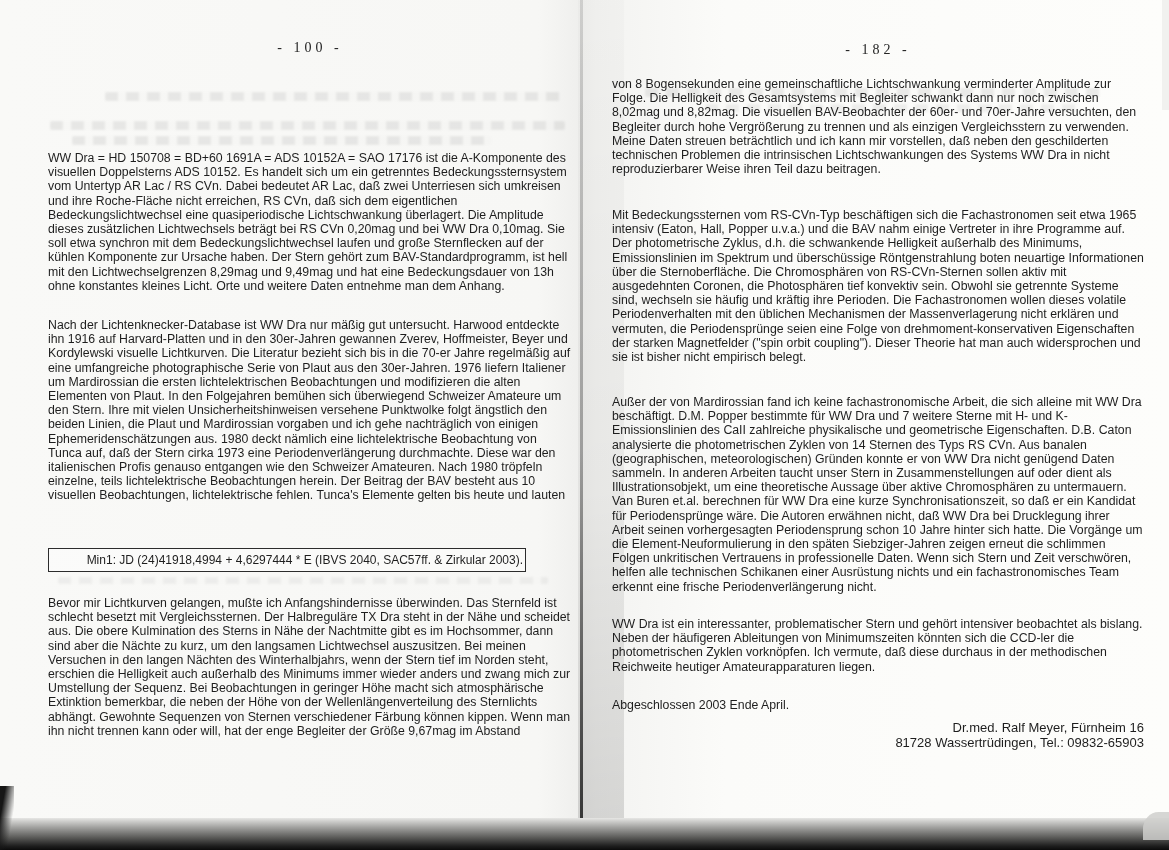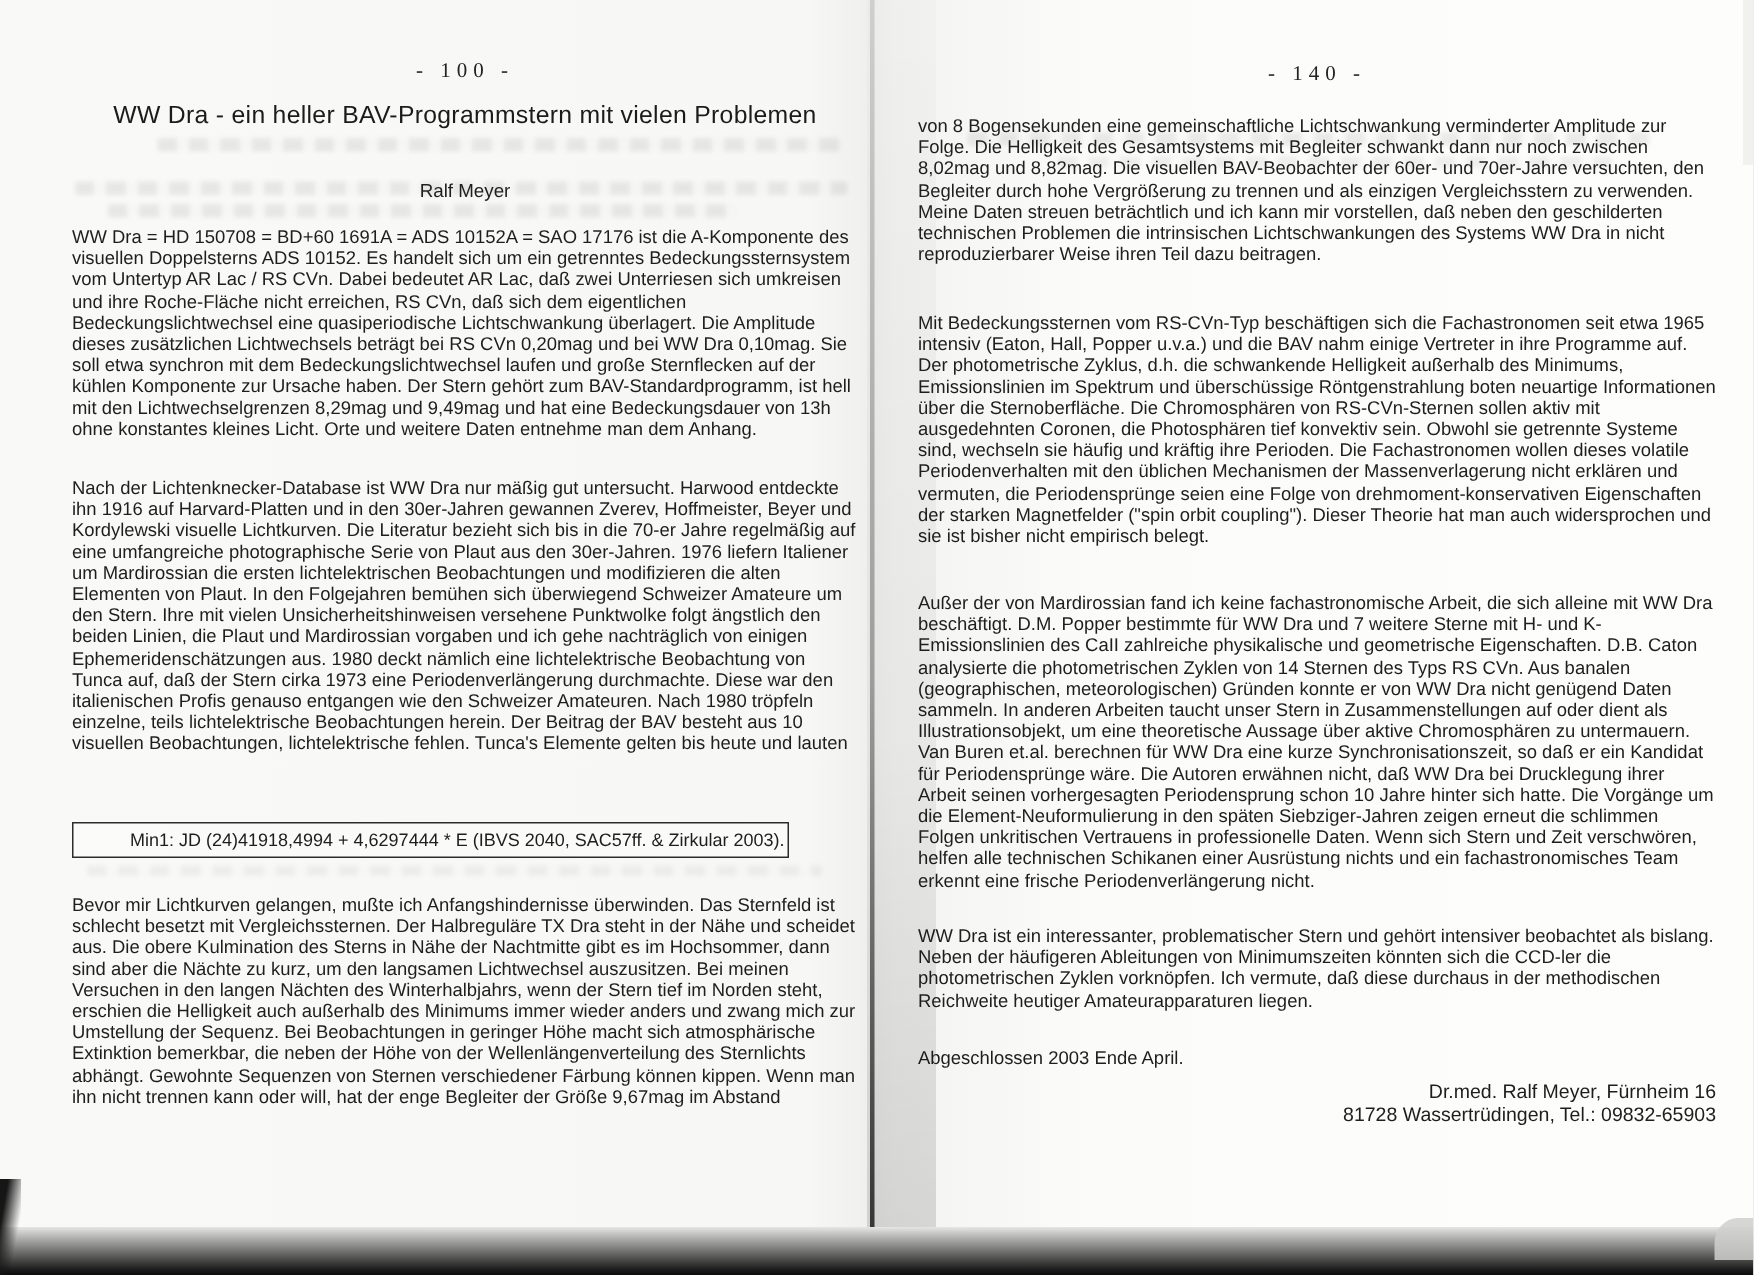--- a/index.html
+++ b/index.html
@@ -49,32 +49,30 @@
 
   <div class="smudge" style="left:105px;top:92px;width:455px;"></div>
   <div class="smudge" style="left:50px;top:121px;width:515px;"></div>
   <div class="smudge" style="left:72px;top:136px;width:420px;"></div>
   <div class="smudge" style="left:58px;top:577px;width:490px;height:7px;opacity:.3;"></div>
   <div class="smudge" style="left:645px;top:88px;width:455px;"></div>
   <div class="smudge" style="left:705px;top:104px;width:375px;height:8px;opacity:.35;"></div>
 
   <div class="page page-left">
     <div class="block page-number" style="top:36px;">- 100 -</div>
-    <h1 class="block title" style="top:64px;">WW Dra - ein heller BAV-Programmstern mit vielen Problemen</h1>
-    <div class="block author" style="top:116px;">Ralf Meyer</div>
     <p class="block para" style="top:147px;">WW Dra = HD 150708 = BD+60 1691A = ADS 10152A = SAO 17176 ist die A-Komponente des visuellen Doppelsterns ADS 10152. Es handelt sich um ein getrenntes Bedeckungssternsystem vom Untertyp AR Lac / RS CVn. Dabei bedeutet AR Lac, daß zwei Unterriesen sich umkreisen und ihre Roche-Fläche nicht erreichen, RS CVn, daß sich dem eigentlichen Bedeckungslichtwechsel eine quasiperiodische Lichtschwankung überlagert. Die Amplitude dieses zusätzlichen Lichtwechsels beträgt bei RS CVn 0,20mag und bei WW Dra 0,10mag. Sie soll etwa synchron mit dem Bedeckungslichtwechsel laufen und große Sternflecken auf der kühlen Komponente zur Ursache haben. Der Stern gehört zum BAV-Standardprogramm, ist hell mit den Lichtwechselgrenzen 8,29mag und 9,49mag und hat eine Bedeckungsdauer von 13h ohne konstantes kleines Licht. Orte und weitere Daten entnehme man dem Anhang.</p>
     <p class="block para" style="top:314px;">Nach der Lichtenknecker-Database ist WW Dra nur mäßig gut untersucht. Harwood entdeckte ihn 1916 auf Harvard-Platten und in den 30er-Jahren gewannen Zverev, Hoffmeister, Beyer und Kordylewski visuelle Lichtkurven. Die Literatur bezieht sich bis in die 70-er Jahre regelmäßig auf eine umfangreiche photographische Serie von Plaut aus den 30er-Jahren. 1976 liefern Italiener um Mardirossian die ersten lichtelektrischen Beobachtungen und modifizieren die alten Elementen von Plaut. In den Folgejahren bemühen sich überwiegend Schweizer Amateure um den Stern. Ihre mit vielen Unsicherheitshinweisen versehene Punktwolke folgt ängstlich den beiden Linien, die Plaut und Mardirossian vorgaben und ich gehe nachträglich von einigen Ephemeridenschätzungen aus. 1980 deckt nämlich eine lichtelektrische Beobachtung von Tunca auf, daß der Stern cirka 1973 eine Periodenverlängerung durchmachte. Diese war den italienischen Profis genauso entgangen wie den Schweizer Amateuren. Nach 1980 tröpfeln einzelne, teils lichtelektrische Beobachtungen herein. Der Beitrag der BAV besteht aus 10 visuellen Beobachtungen, lichtelektrische fehlen. Tunca's Elemente gelten bis heute und lauten</p>
     <div class="block ephemeris-box" style="top:544px;left:0;">
       <span>Min1: JD (24)41918,4994 + 4,6297444 * E (IBVS 2040, SAC57ff. &amp; Zirkular 2003).</span>
     </div>
     <p class="block para" style="top:592px;">Bevor mir Lichtkurven gelangen, mußte ich Anfangshindernisse überwinden. Das Sternfeld ist schlecht besetzt mit Vergleichssternen. Der Halbreguläre TX Dra steht in der Nähe und scheidet aus. Die obere Kulmination des Sterns in Nähe der Nachtmitte gibt es im Hochsommer, dann sind aber die Nächte zu kurz, um den langsamen Lichtwechsel auszusitzen. Bei meinen Versuchen in den langen Nächten des Winterhalbjahrs, wenn der Stern tief im Norden steht, erschien die Helligkeit auch außerhalb des Minimums immer wieder anders und zwang mich zur Umstellung der Sequenz. Bei Beobachtungen in geringer Höhe macht sich atmosphärische Extinktion bemerkbar, die neben der Höhe von der Wellenlängenverteilung des Sternlichts abhängt. Gewohnte Sequenzen von Sternen verschiedener Färbung können kippen. Wenn man ihn nicht trennen kann oder will, hat der enge Begleiter der Größe 9,67mag im Abstand</p>
   </div>
 
   <div class="page page-right">
-    <div class="block page-number" style="top:38px;">- 140 -</div>
+    <div class="block page-number" style="top:38px;">- 182 -</div>
     <p class="block para" style="top:73px;">von 8 Bogensekunden eine gemeinschaftliche Lichtschwankung verminderter Amplitude zur Folge. Die Helligkeit des Gesamtsystems mit Begleiter schwankt dann nur noch zwischen 8,02mag und 8,82mag. Die visuellen BAV-Beobachter der 60er- und 70er-Jahre versuchten, den Begleiter durch hohe Vergrößerung zu trennen und als einzigen Vergleichsstern zu verwenden. Meine Daten streuen beträchtlich und ich kann mir vorstellen, daß neben den geschilderten technischen Problemen die intrinsischen Lichtschwankungen des Systems WW Dra in nicht reproduzierbarer Weise ihren Teil dazu beitragen.</p>
     <p class="block para" style="top:204px;">Mit Bedeckungssternen vom RS-CVn-Typ beschäftigen sich die Fachastronomen seit etwa 1965 intensiv (Eaton, Hall, Popper u.v.a.) und die BAV nahm einige Vertreter in ihre Programme auf. Der photometrische Zyklus, d.h. die schwankende Helligkeit außerhalb des Minimums, Emissionslinien im Spektrum und überschüssige Röntgenstrahlung boten neuartige Informationen über die Sternoberfläche. Die Chromosphären von RS-CVn-Sternen sollen aktiv mit ausgedehnten Coronen, die Photosphären tief konvektiv sein. Obwohl sie getrennte Systeme sind, wechseln sie häufig und kräftig ihre Perioden. Die Fachastronomen wollen dieses volatile Periodenverhalten mit den üblichen Mechanismen der Massenverlagerung nicht erklären und vermuten, die Periodensprünge seien eine Folge von drehmoment-konservativen Eigenschaften der starken Magnetfelder ("spin orbit coupling"). Dieser Theorie hat man auch widersprochen und sie ist bisher nicht empirisch belegt.</p>
     <p class="block para" style="top:391px;">Außer der von Mardirossian fand ich keine fachastronomische Arbeit, die sich alleine mit WW Dra beschäftigt. D.M. Popper bestimmte für WW Dra und 7 weitere Sterne mit H- und K-Emissionslinien des CaII zahlreiche physikalische und geometrische Eigenschaften. D.B. Caton analysierte die photometrischen Zyklen von 14 Sternen des Typs RS CVn. Aus banalen (geographischen, meteorologischen) Gründen konnte er von WW Dra nicht genügend Daten sammeln. In anderen Arbeiten taucht unser Stern in Zusammenstellungen auf oder dient als Illustrationsobjekt, um eine theoretische Aussage über aktive Chromosphären zu untermauern. Van Buren et.al. berechnen für WW Dra eine kurze Synchronisationszeit, so daß er ein Kandidat für Periodensprünge wäre. Die Autoren erwähnen nicht, daß WW Dra bei Drucklegung ihrer Arbeit seinen vorhergesagten Periodensprung schon 10 Jahre hinter sich hatte. Die Vorgänge um die Element-Neuformulierung in den späten Siebziger-Jahren zeigen erneut die schlimmen Folgen unkritischen Vertrauens in professionelle Daten. Wenn sich Stern und Zeit verschwören, helfen alle technischen Schikanen einer Ausrüstung nichts und ein fachastronomisches Team erkennt eine frische Periodenverlängerung nicht.</p>
     <p class="block para" style="top:613px;">WW Dra ist ein interessanter, problematischer Stern und gehört intensiver beobachtet als bislang. Neben der häufigeren Ableitungen von Minimumszeiten könnten sich die CCD-ler die photometrischen Zyklen vorknöpfen. Ich vermute, daß diese durchaus in der methodischen Reichweite heutiger Amateurapparaturen liegen.</p>
     <p class="block para closing" style="top:694px;">Abgeschlossen 2003 Ende April.</p>
     <div class="block signature" style="top:716px;">
       <div>Dr.med. Ralf Meyer, Fürnheim 16</div>
       <div>81728 Wassertrüdingen, Tel.: 09832-65903</div>
     </div>
   </div>

